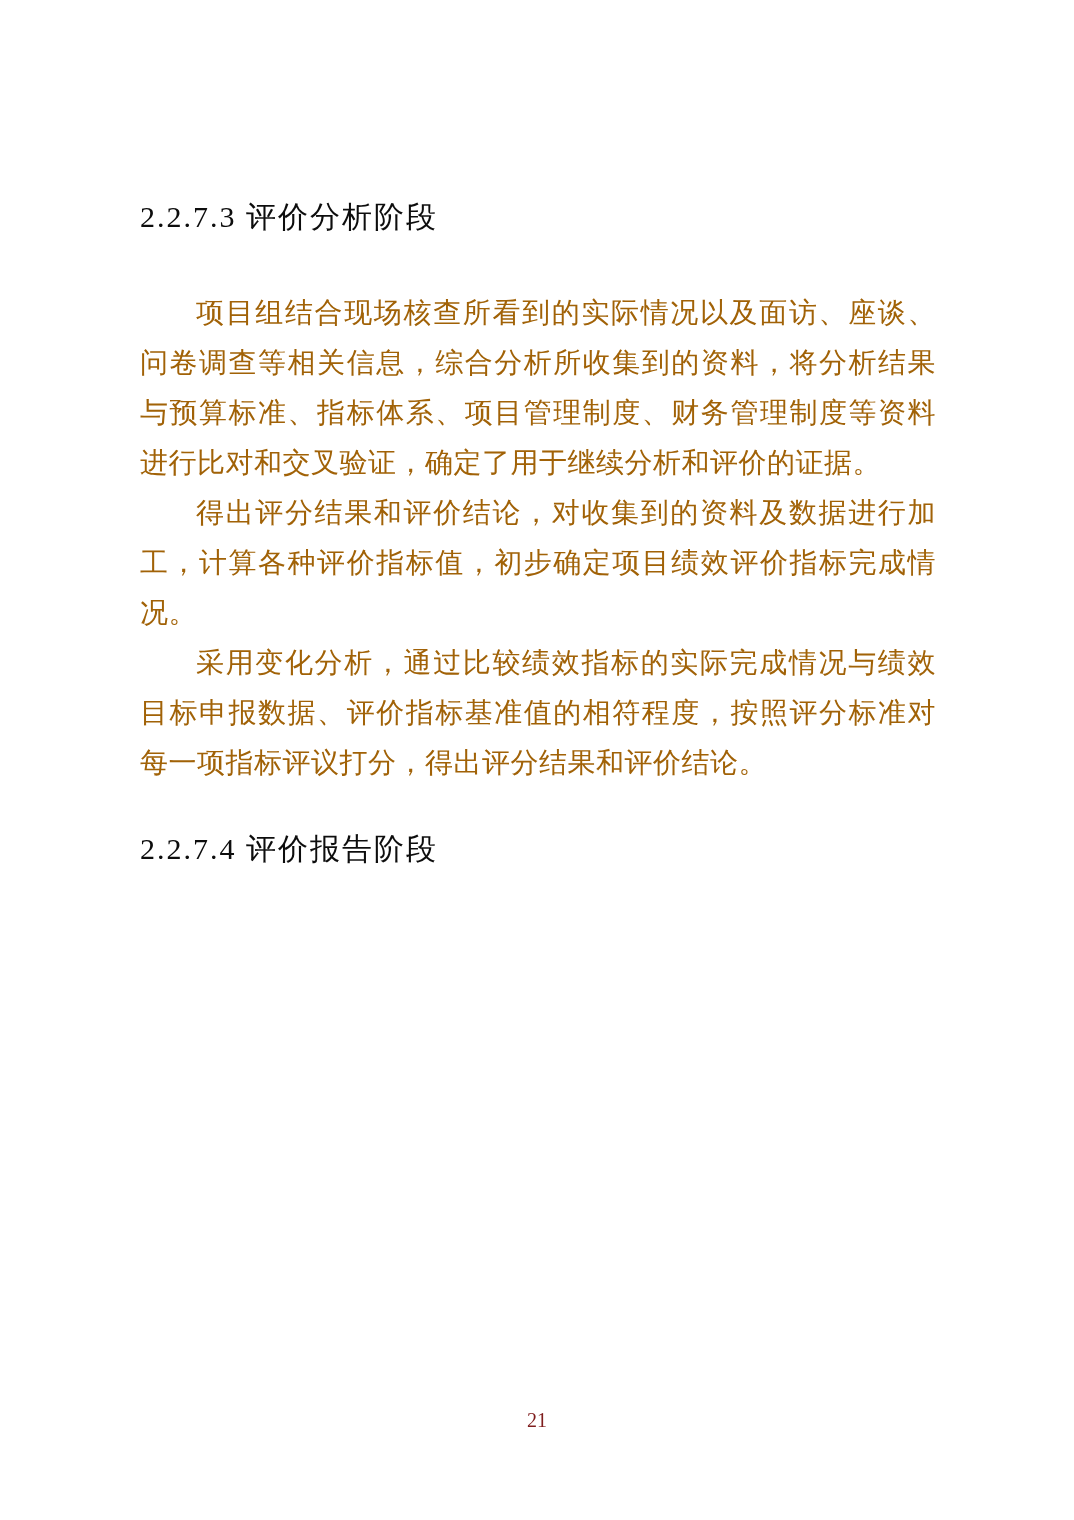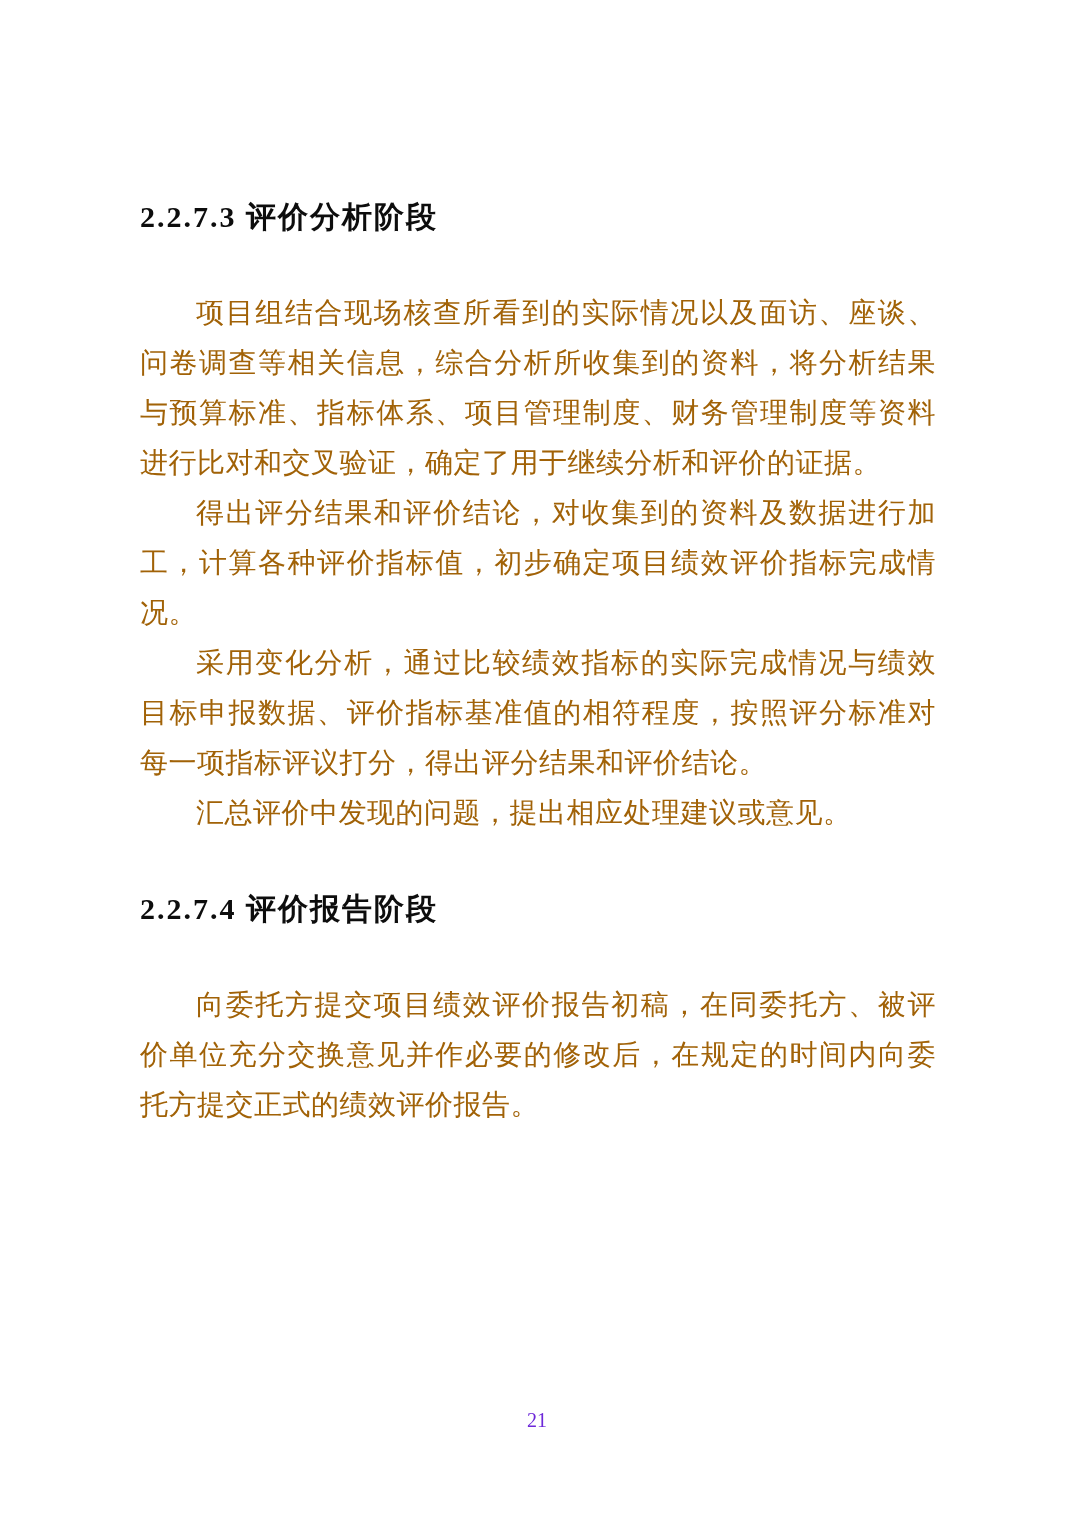--- a/index.html
+++ b/index.html
@@ -12,58 +12,56 @@
     overflow: hidden;
   }
   .content {
     position: absolute;
     top: 196px;
     left: 140px;
     width: 796px;
   }
   .heading {
     font-size: 30px;
-    font-weight: bold;
+    font-weight: normal;
     letter-spacing: 2px;
     line-height: 42px;
     margin-bottom: 50px;
     color: #0d0d0d;
     text-align: left;
   }
   .heading.second {
-    margin-top: 50px;
+    margin-top: 40px;
   }
   .para {
     font-size: 28px;
     line-height: 50px;
     text-align: justify;
     text-justify: inter-ideograph;
     text-indent: 2em;
     letter-spacing: 0.5px;
     color: #a16207;
   }
   .page-number {
     position: absolute;
     bottom: 88px;
     left: 0;
     width: 100%;
     text-align: center;
     font-size: 20px;
-    color: #6d28d9;
+    color: #7f1d1d;
   }
 </style>
 </head>
 <body>
 
 <main class="content">
   <h2 class="heading">2.2.7.3 评价分析阶段</h2>
 
   <p class="para">项目组结合现场核查所看到的实际情况以及面访、座谈、问卷调查等相关信息，综合分析所收集到的资料，将分析结果与预算标准、指标体系、项目管理制度、财务管理制度等资料进行比对和交叉验证，确定了用于继续分析和评价的证据。</p>
   <p class="para">得出评分结果和评价结论，对收集到的资料及数据进行加工，计算各种评价指标值，初步确定项目绩效评价指标完成情况。</p>
   <p class="para">采用变化分析，通过比较绩效指标的实际完成情况与绩效目标申报数据、评价指标基准值的相符程度，按照评分标准对每一项指标评议打分，得出评分结果和评价结论。</p>
-  <p class="para">汇总评价中发现的问题，提出相应处理建议或意见。</p>
 
   <h2 class="heading second">2.2.7.4 评价报告阶段</h2>
 
-  <p class="para">向委托方提交项目绩效评价报告初稿，在同委托方、被评价单位充分交换意见并作必要的修改后，在规定的时间内向委托方提交正式的绩效评价报告。</p>
 </main>
 
 <footer class="page-number">21</footer>
 
 </body></html>

